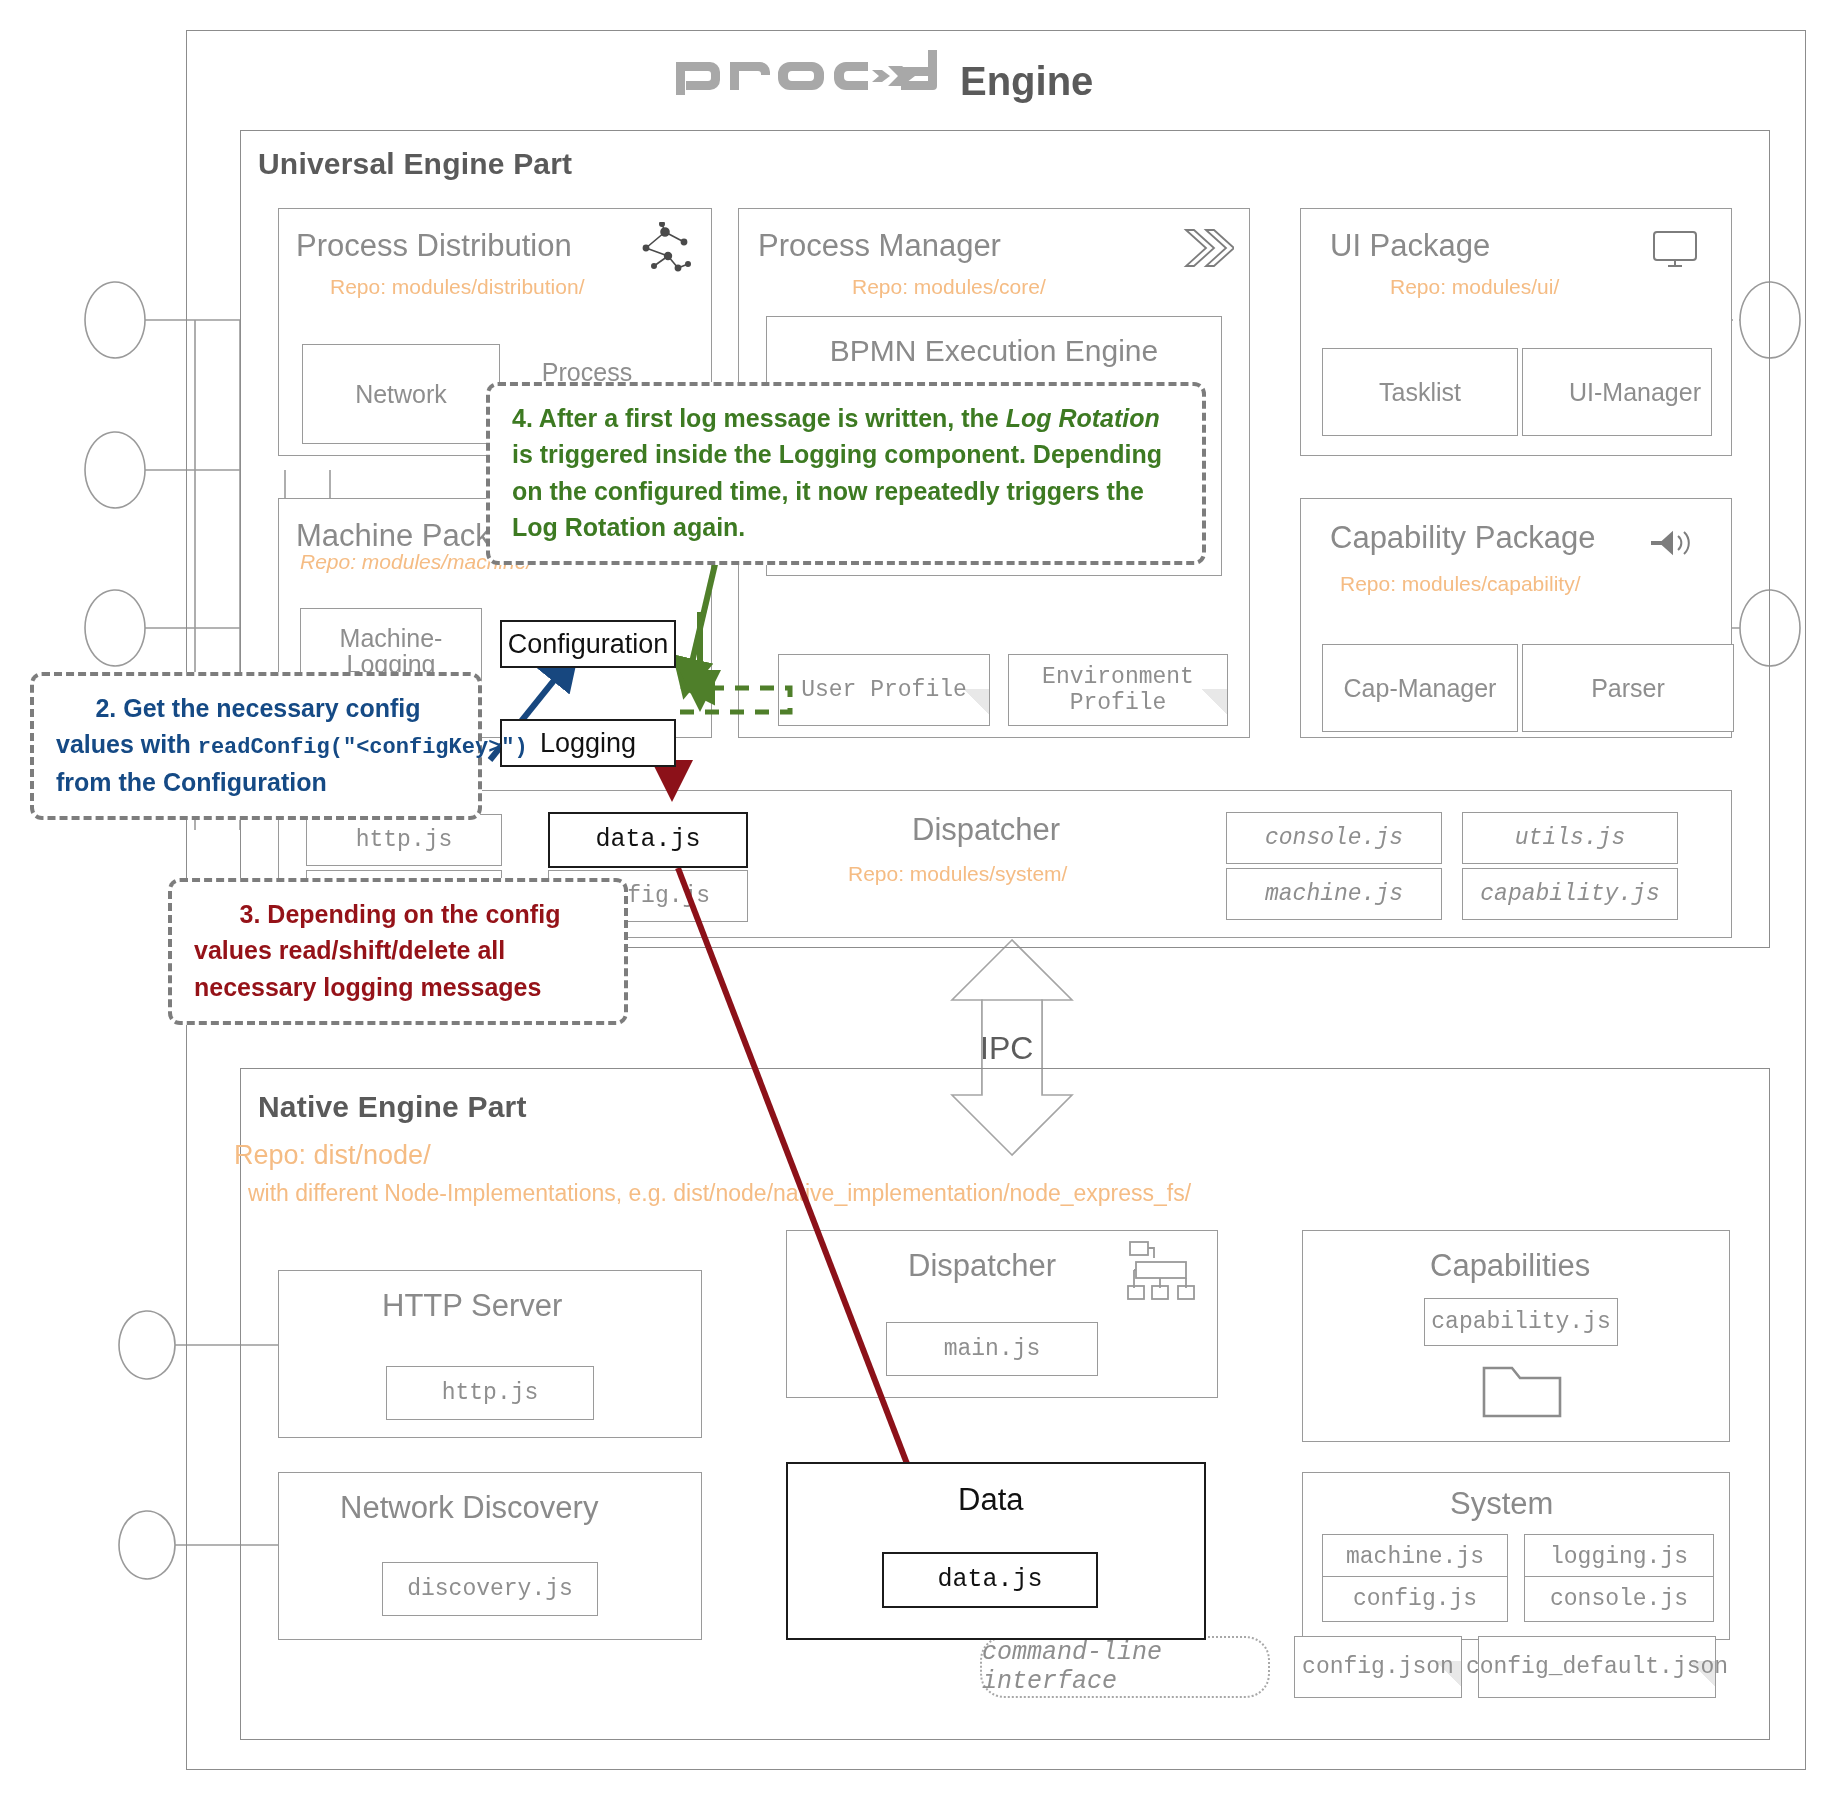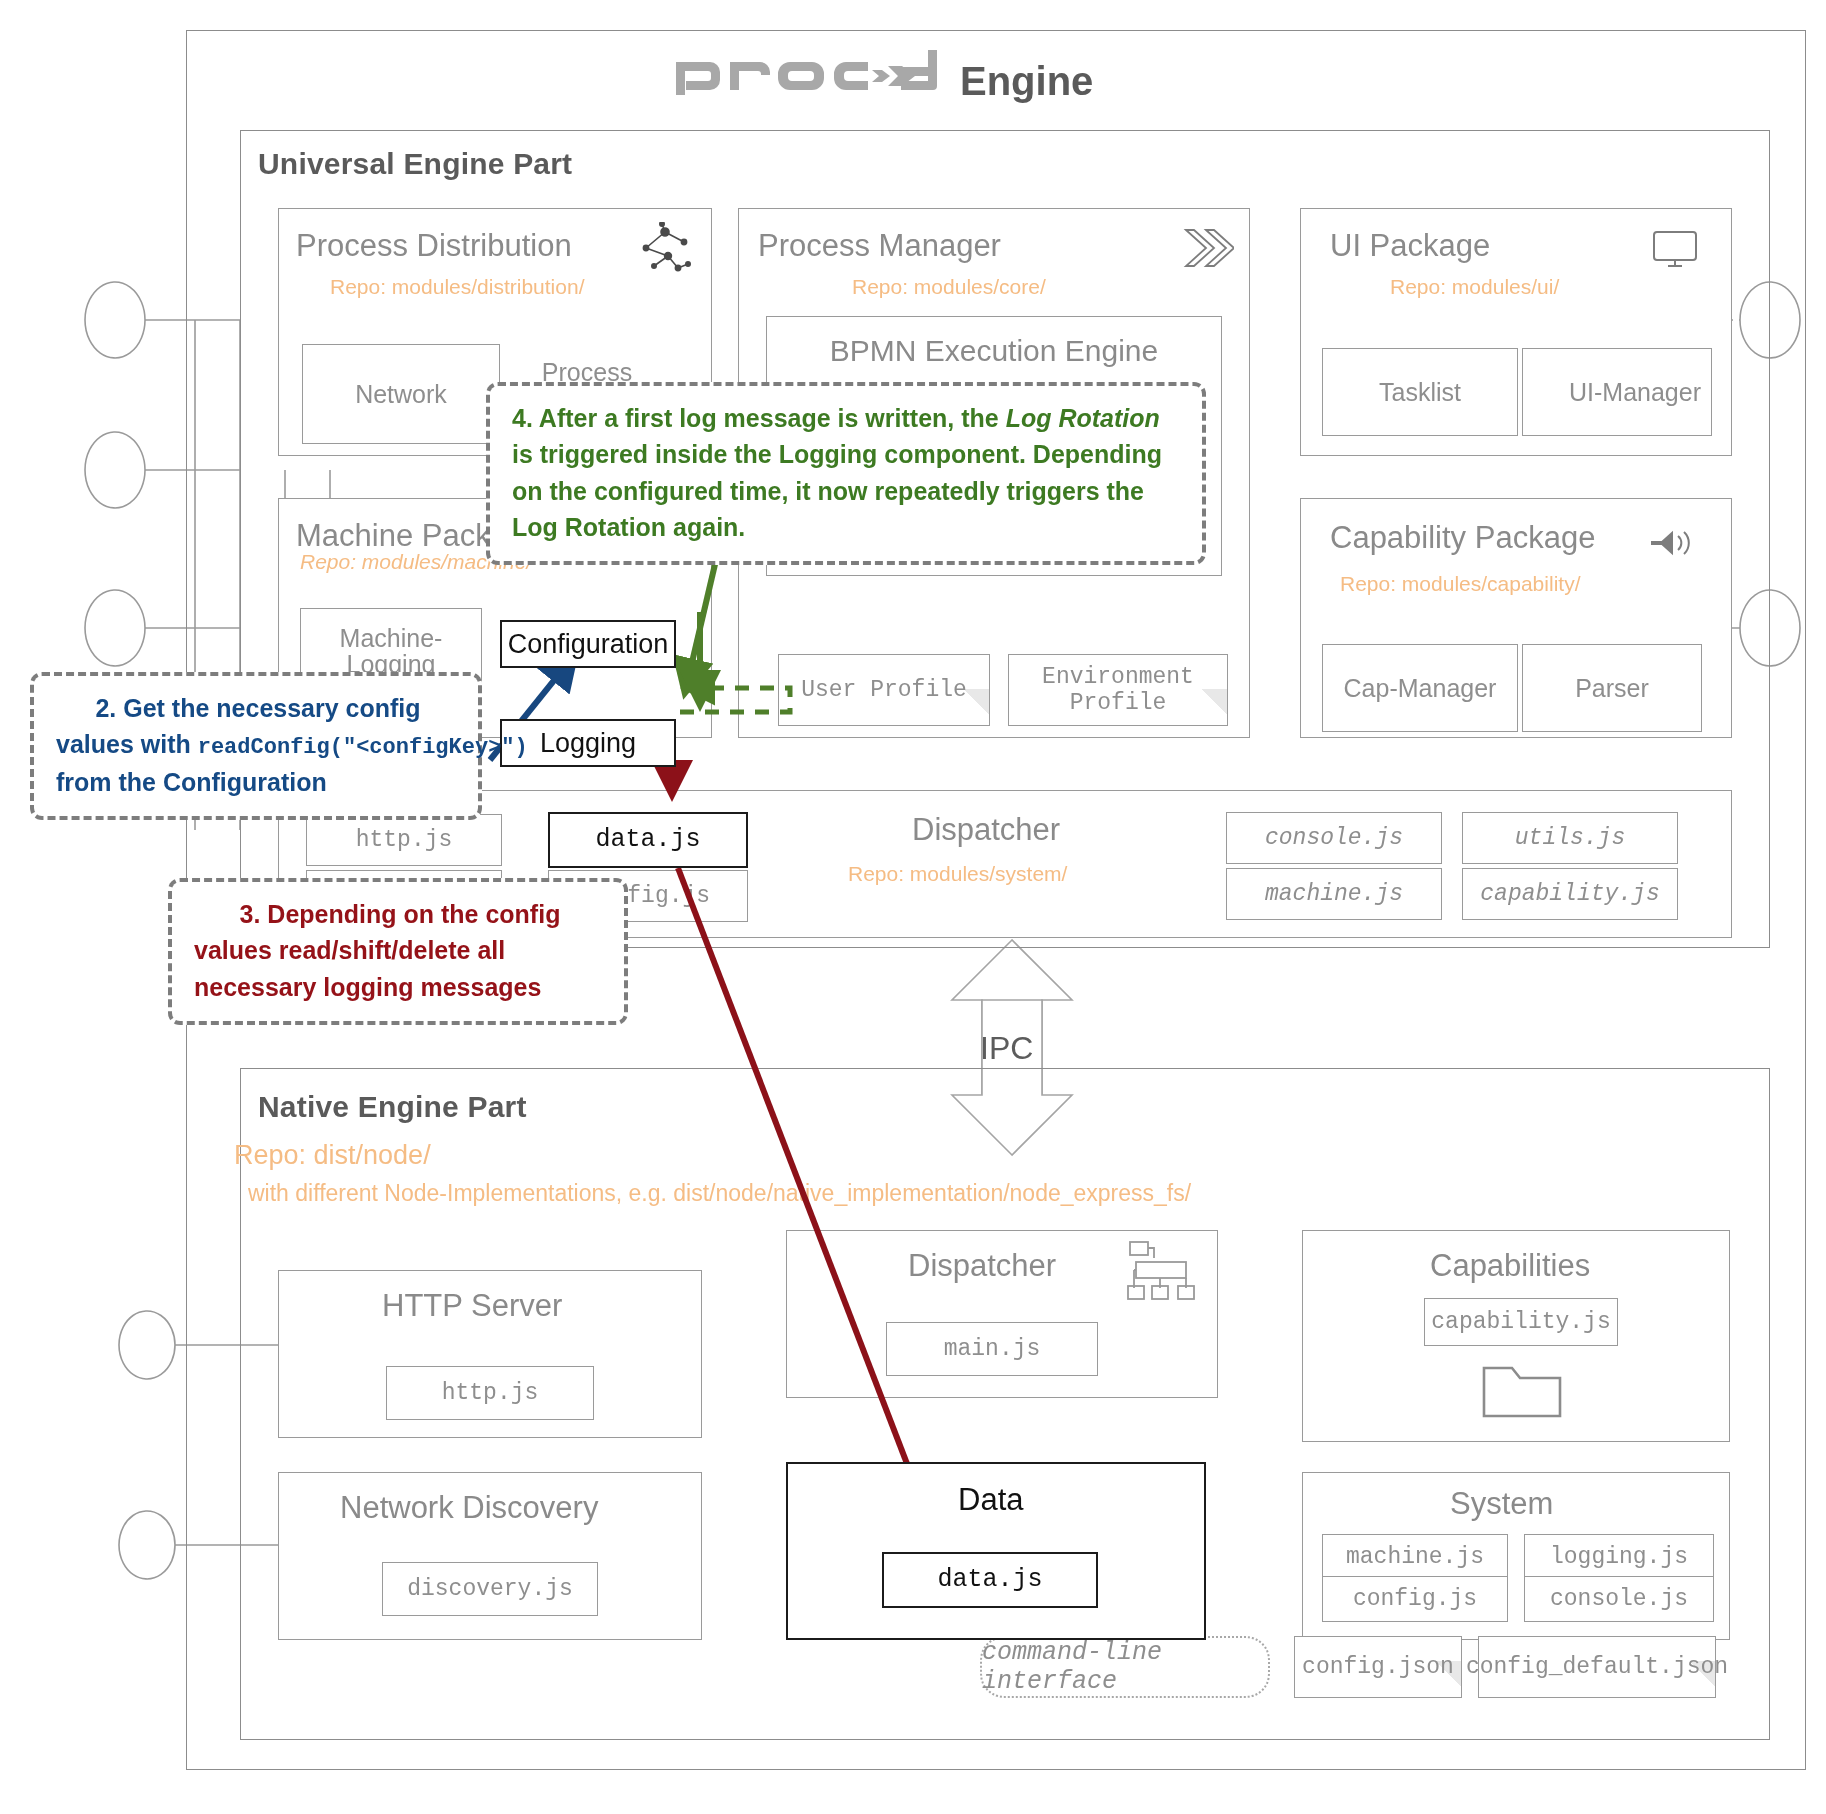--- a/index.html
+++ b/index.html
@@ -279,21 +279,21 @@
 <div class="card-title" style="left:1330px; top:520px;">Capability Package</div>
 <svg style="position:absolute; left:1650px; top:526px;" width="46" height="34">
   <g stroke="#7d7d7d" stroke-width="2" fill="none">
     <path d="M2,16 L12,16 L22,7 L22,27 L12,18 L2,18 Z" fill="#7d7d7d"></path>
     <path d="M28,10 a9,9 0 0 1 0,14"></path>
     <path d="M34,6 a15,15 0 0 1 0,22"></path>
   </g>
 </svg>
 <div class="repo" style="left:1340px; top:572px;">Repo: modules/capability/</div>
 <div class="leafbox" style="left:1322px; top:644px; width:196px; height:88px;">Cap-Manager</div>
-<div class="leafbox" style="left:1522px; top:644px; width:180px; height:88px;">Parser</div>
+<div class="leafbox" style="left:1522px; top:644px; width:212px; height:88px;">Parser</div>
 
 <div class="panel" style="left:278px; top:790px; width:1454px; height:148px;"></div>
 <div class="card-title" style="left:912px; top:812px;">Dispatcher</div>
 <div class="repo" style="left:848px; top:862px;">Repo: modules/system/</div>
 <div class="leafbox mono" style="left:306px; top:814px; width:196px; height:52px;">http.js</div>
 <div class="leafbox blackmono" style="left:548px; top:812px; width:200px; height:56px;">data.js</div>
 <div class="leafbox mono" style="left:548px; top:870px; width:200px; height:52px;">config.js</div>
 <div class="leafbox mono" style="left:306px; top:870px; width:196px; height:52px;"></div>
 <div class="leafbox mono ital" style="left:1226px; top:812px; width:216px; height:52px;">console.js</div>
 <div class="leafbox mono ital" style="left:1462px; top:812px; width:216px; height:52px;">utils.js</div>

